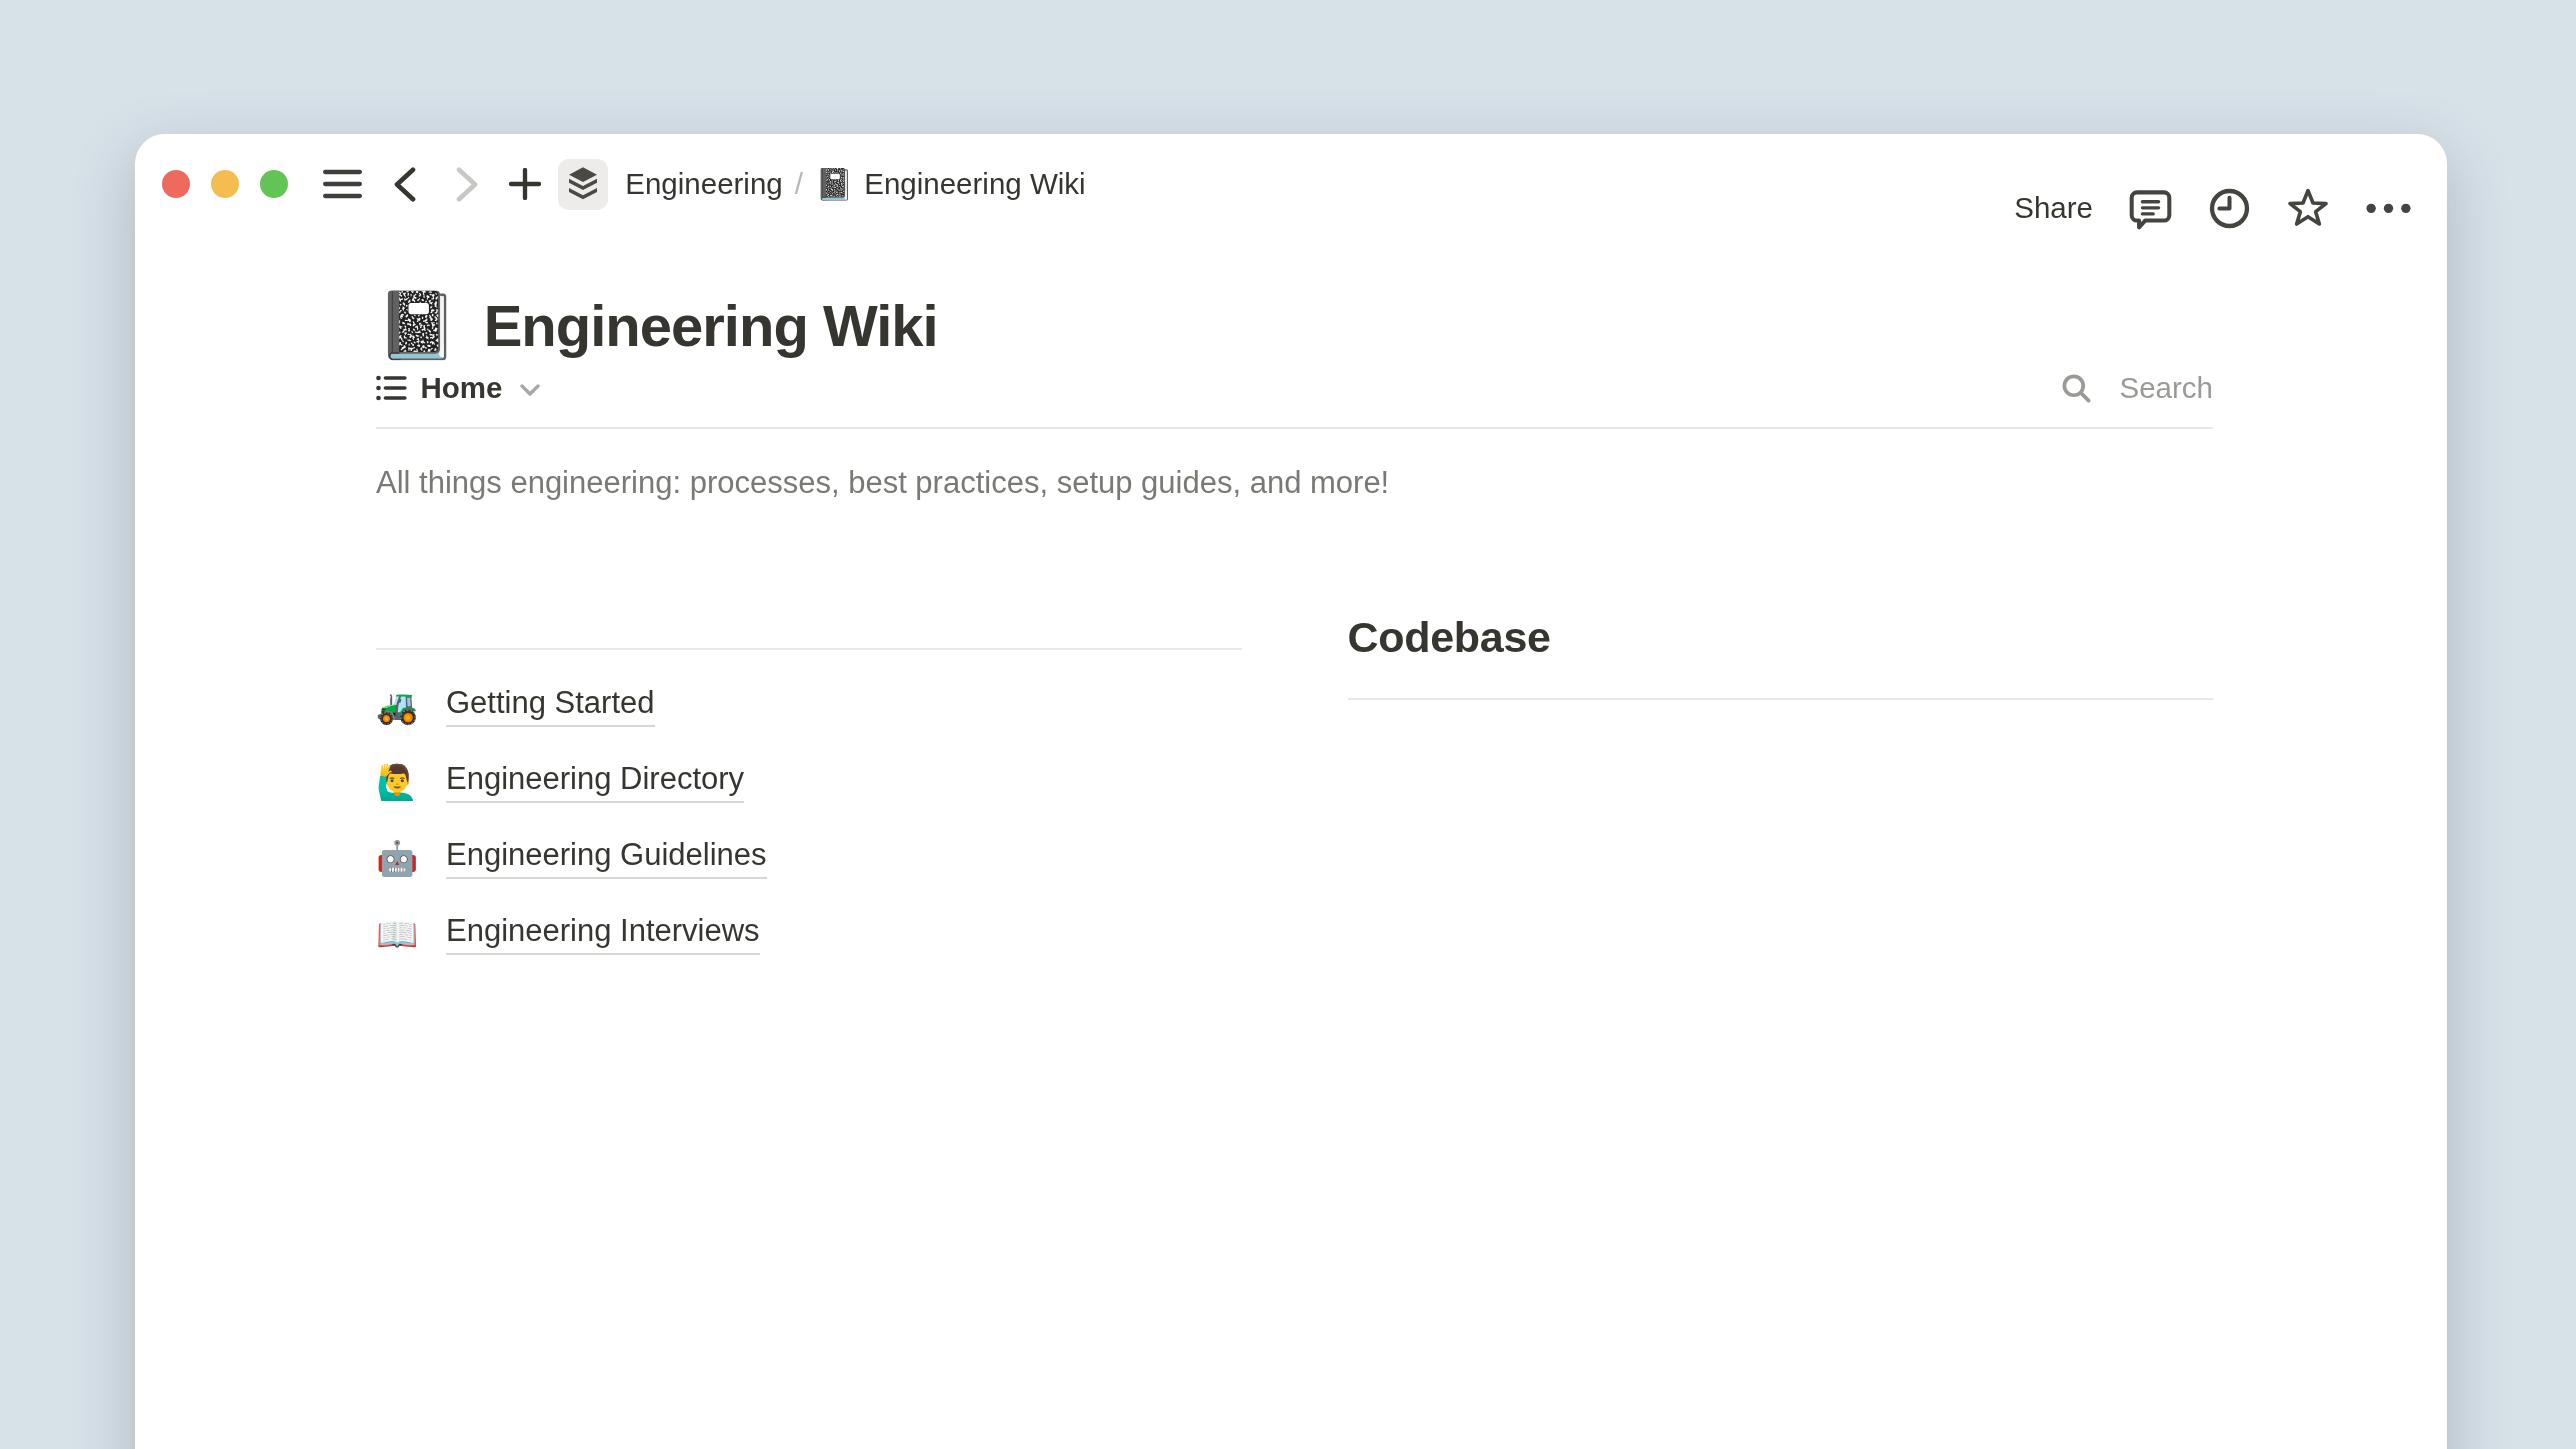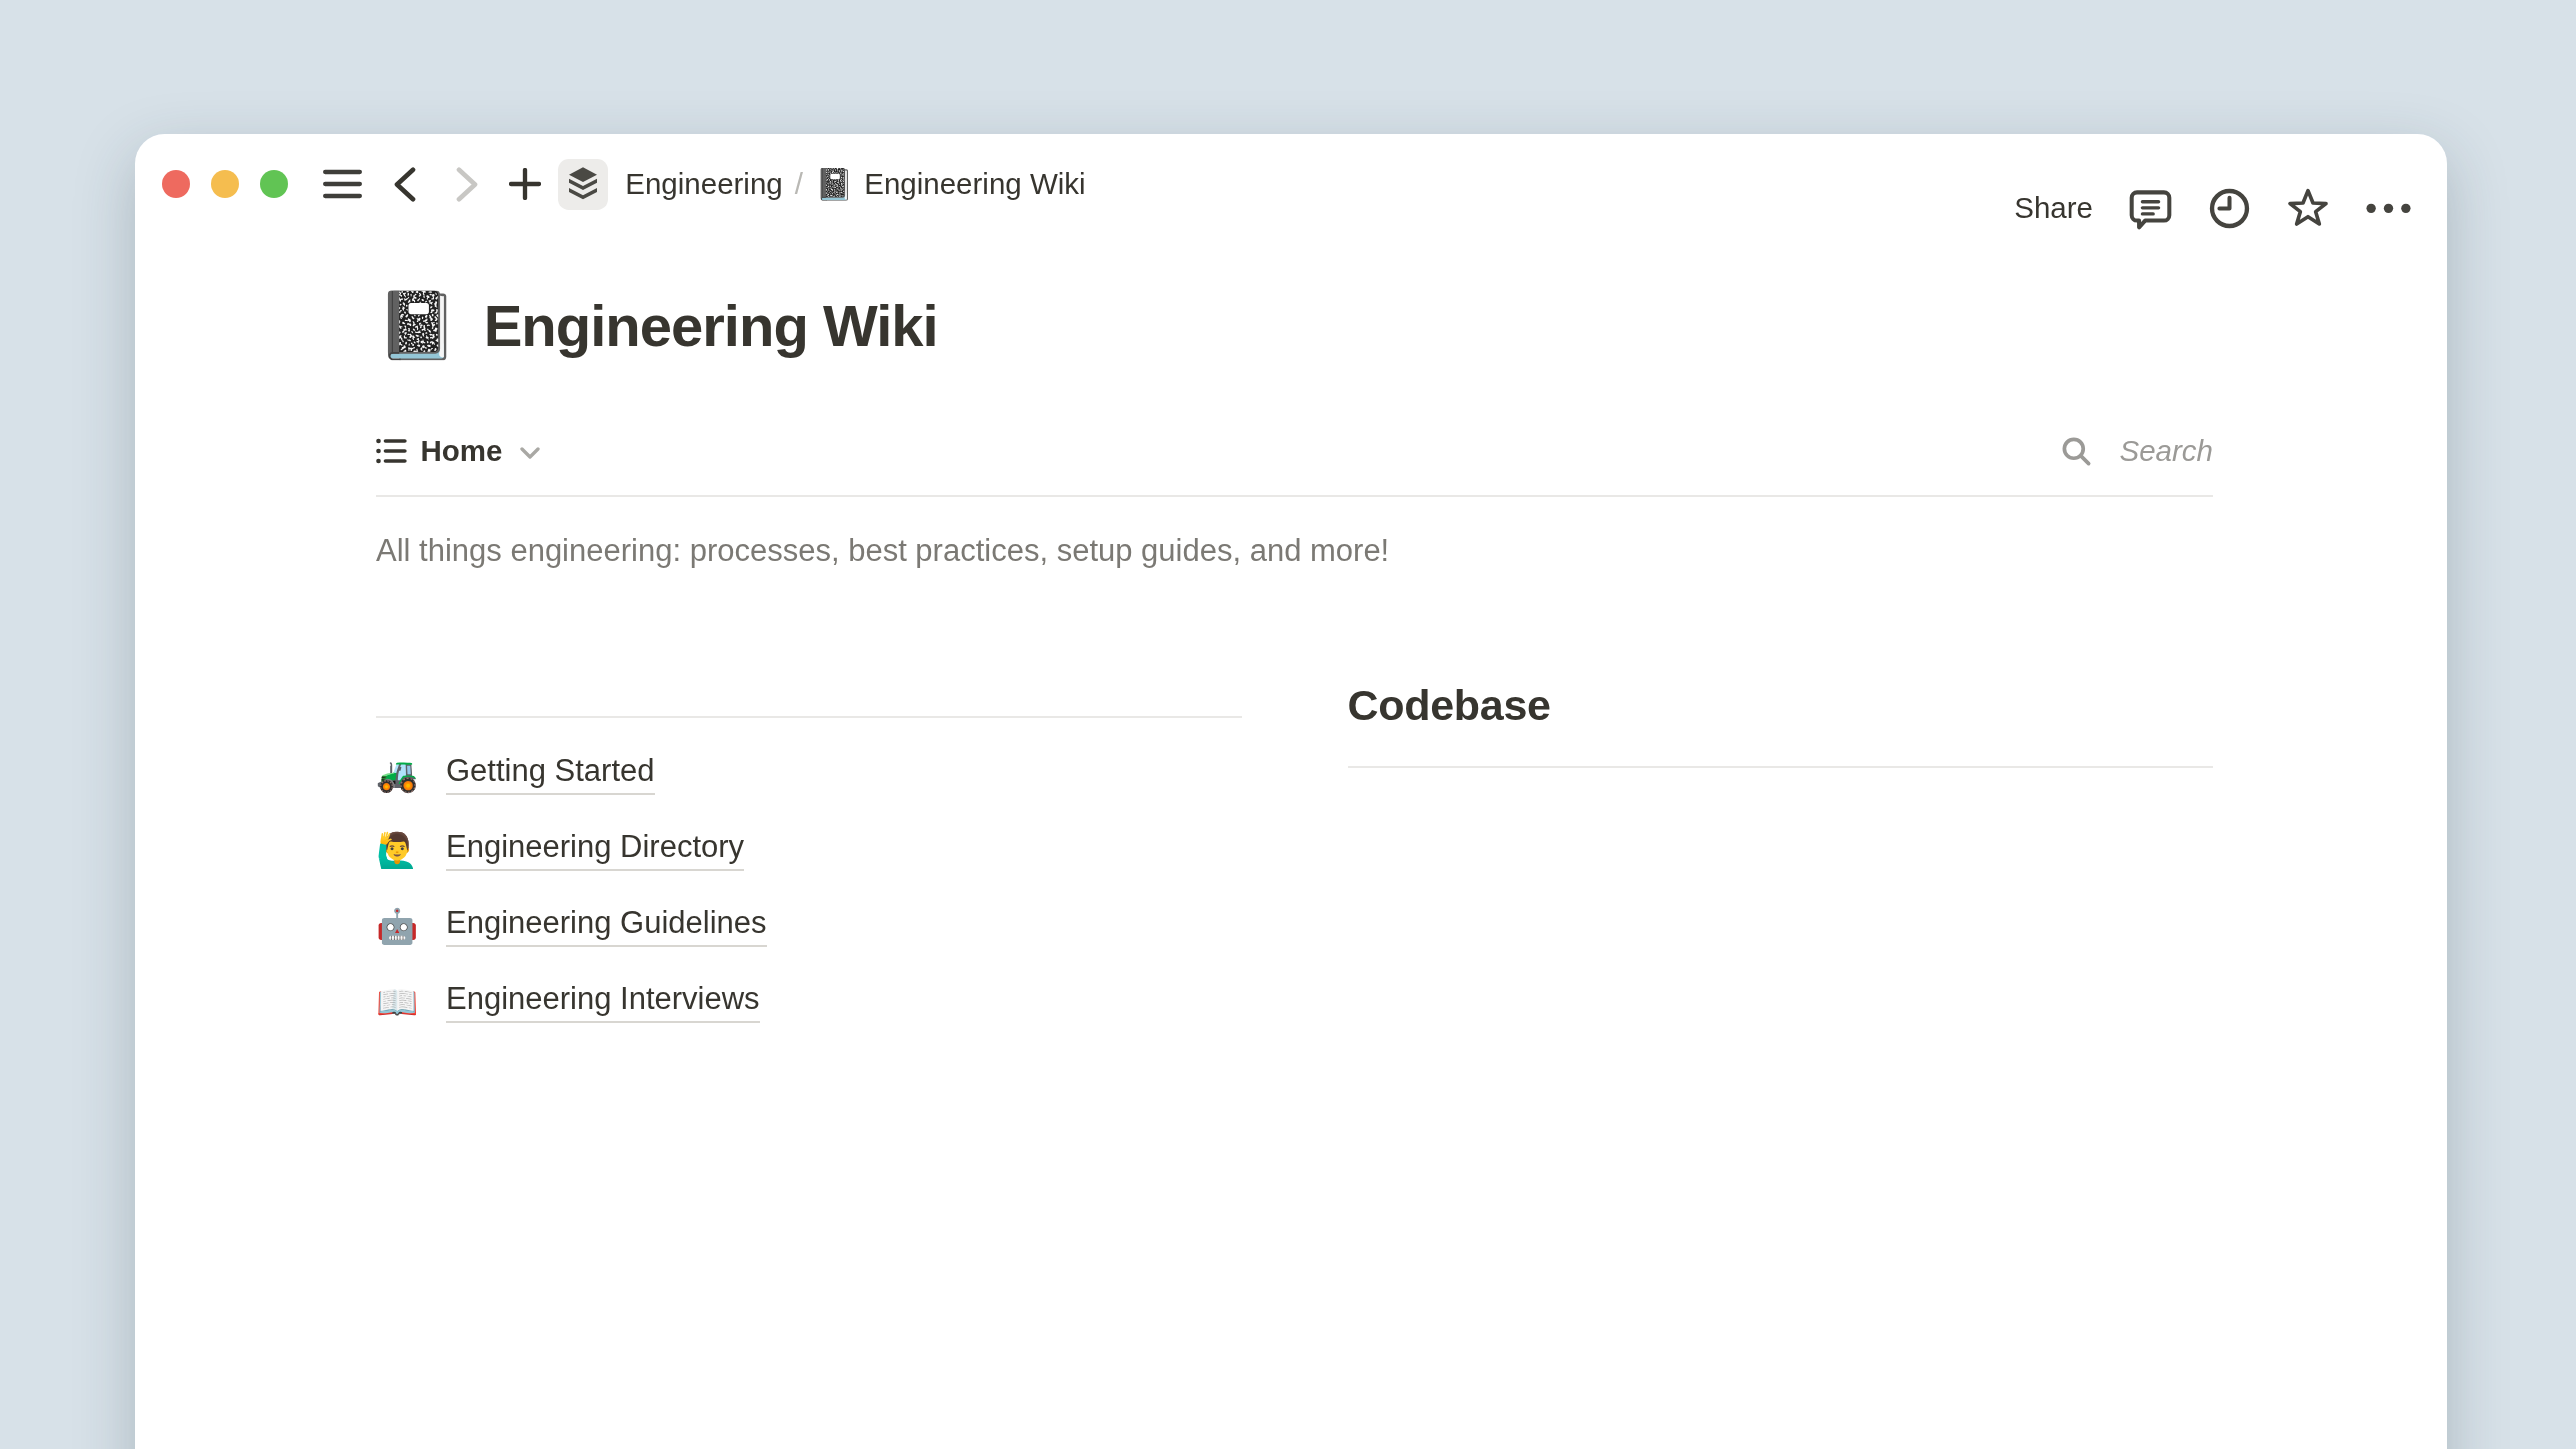--- a/index.html
+++ b/index.html
@@ -50,27 +50,27 @@
   .share { font-size: 29.5px; font-weight: 500; color: #37352f; white-space: nowrap; }
   
   .content { margin-left: 241px; width: 1837px; }
   .title-row { margin-top: 60px; display: flex; align-items: center; gap: 25.5px; }
   .title-emoji { font-size: 66px; line-height: 81px; }
   h1.page-title {
     margin: 0; font-size: 58px; line-height: 77px;
     font-weight: 700; letter-spacing: -1px; color: #37352f;
   }
   .view-row {
-    margin-top: 68px; height: 44px;
-    display: flex; align-items: flex-start;
+    height: 44px;
+    display: flex; align-items: center;
   }
   .view-tab { display: flex; align-items: center; gap: 13.4px; }
   .view-label { font-size: 29.5px; font-weight: 600; color: #37352f; }
   .view-chevron { margin-left: 4px; margin-top: 4px; }
-  .search-box { margin-left: auto; display: flex; align-items: center; gap: 28px; font-style: italic; }
+  .search-box { margin-left: auto; display: flex; align-items: center; gap: 28px; }
   .search-label { font-size: 29.5px; color: #9b9a97; font-weight: 400; }
   .divider-main { margin-top: 17.4px; height: 2px; background: #e9e8e6; }
   .desc { margin-top: 34px; font-size: 31px; line-height: 39px; color: #7b7974; }
   .sections {
     margin-top: 110px;
     display: grid; grid-template-columns: 1fr 1fr;
     column-gap: 106px; row-gap: 81px;
   }
   .section h2 {
     margin: 0; font-size: 43px; line-height: 50px;

